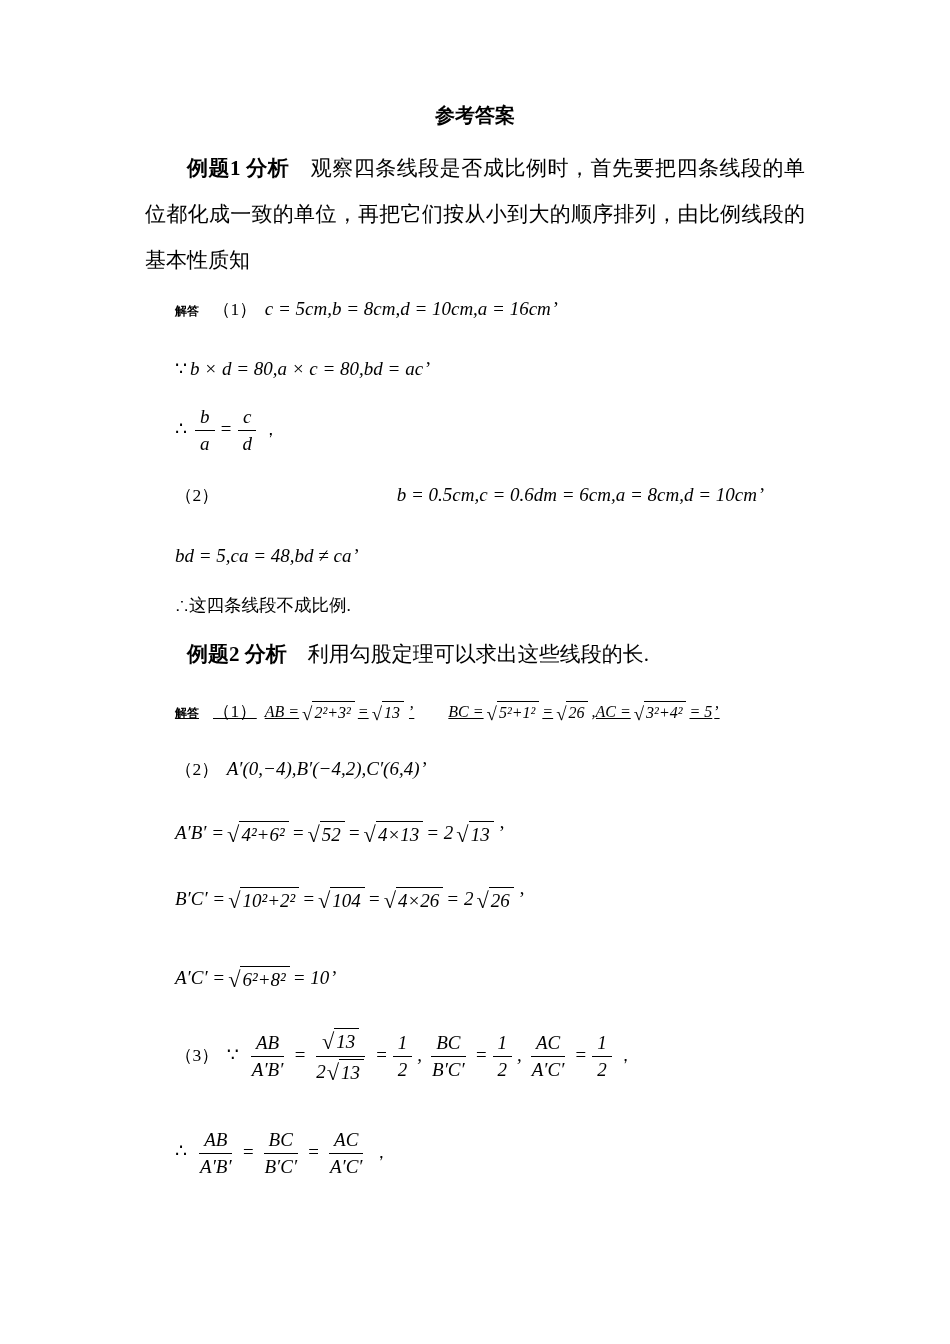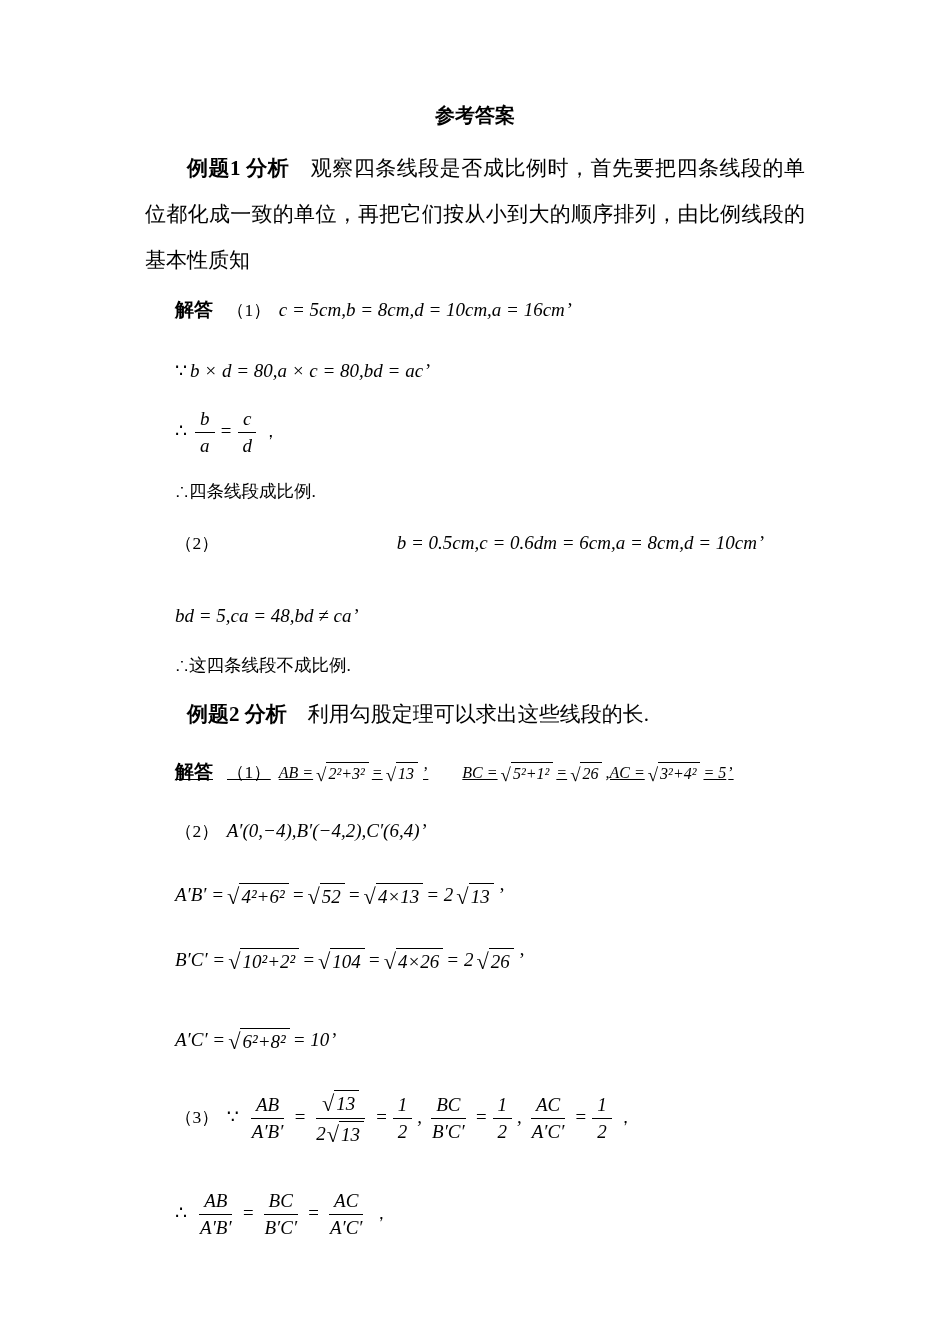--- a/index.html
+++ b/index.html
@@ -16,21 +16,21 @@
 
   .para { font-size: 21px; line-height: 46px; text-align: justify; margin: 0; }
   .para.indent { text-indent: 2em; }
   .para2 { line-height: 52px; }
   .para b { font-weight: bold; }
 
   .line { font-size: 19px; white-space: nowrap; }
   .ind { margin-left: 30px; }
   .small { font-size: 16px; text-decoration: underline; }
 
-  .lbl { font-weight: bold; font-style: normal; margin-right: 14px; font-size: 19px; }
+  .lbl { font-weight: bold; font-style: normal; margin-right: 14px; font-size: 12px; }
   .plabel { font-style: normal; margin-right: 8px; font-size: 17.5px; }
   .sym { font-style: normal; margin-right: 3px; }
   .math { font-style: italic; }
   .mark { font-style: normal; margin-left: 2px; }
   .cn { font-style: normal; font-size: 17.5px; }
   .off { margin-left: 170px; }
   .gap { margin-left: 34px; text-align: center; }
 
   
   .rad { display: inline-flex; align-items: flex-end; font-style: italic; margin: 0 3px; vertical-align: -3px; }
@@ -42,21 +42,21 @@
   .frac .num { border-bottom: 1.3px solid #000; padding: 0 5px 2px 5px; display: inline-flex; align-items: center; justify-content: center; }
   .frac .den { padding: 2px 5px 0 5px; display: inline-flex; align-items: center; justify-content: center; }
   .frac .rad { vertical-align: 0; margin: 0 1px; }
 
   
   .l3 { margin-top: 14px; }
   .l4 { margin-top: 36px; }
   .l5 { margin-top: 26px; }
   .l6 { margin-top: 22px; }
   .l7 { margin-top: 28px; }
-  .l8 { margin-top: 50px; }
+  .l8 { margin-top: 38px; }
   .l9 { margin-top: 26px; }
   .l10 { margin-top: 14px; }
   .l11 { margin-top: 22px; }
   .l12 { margin-top: 34px; }
   .l13 { margin-top: 40px; }
   .l14 { margin-top: 40px; }
   .l15 { margin-top: 54px; }
   .l16 { margin-top: 36px; }
   .l17 { margin-top: 44px; }
 </style>
@@ -81,21 +81,20 @@
   <div class="line ind l5">
     <span class="sym">∴</span><span class="frac">
         <span class="num">b</span>
         <span class="den">a</span>
       </span><span class="math">=</span><span class="frac">
         <span class="num">c</span>
         <span class="den">d</span>
       </span><span class="cn">，</span>
   </div>
 
-  <div class="line ind l6 cn">∴四条线段成比例.</div>
 
   <div class="line ind l7">
     <span class="plabel">（2）</span><span class="math off">b = 0.5cm,c = 0.6dm = 6cm,a = 8cm,d = 10cm</span><span class="mark">’</span>
   </div>
 
   <div class="line ind l8">
     <span class="math">bd = 5,ca = 48,bd ≠ ca</span><span class="mark">’</span>
   </div>
 
   <div class="line ind l9 cn">∴这四条线段不成比例.</div>

